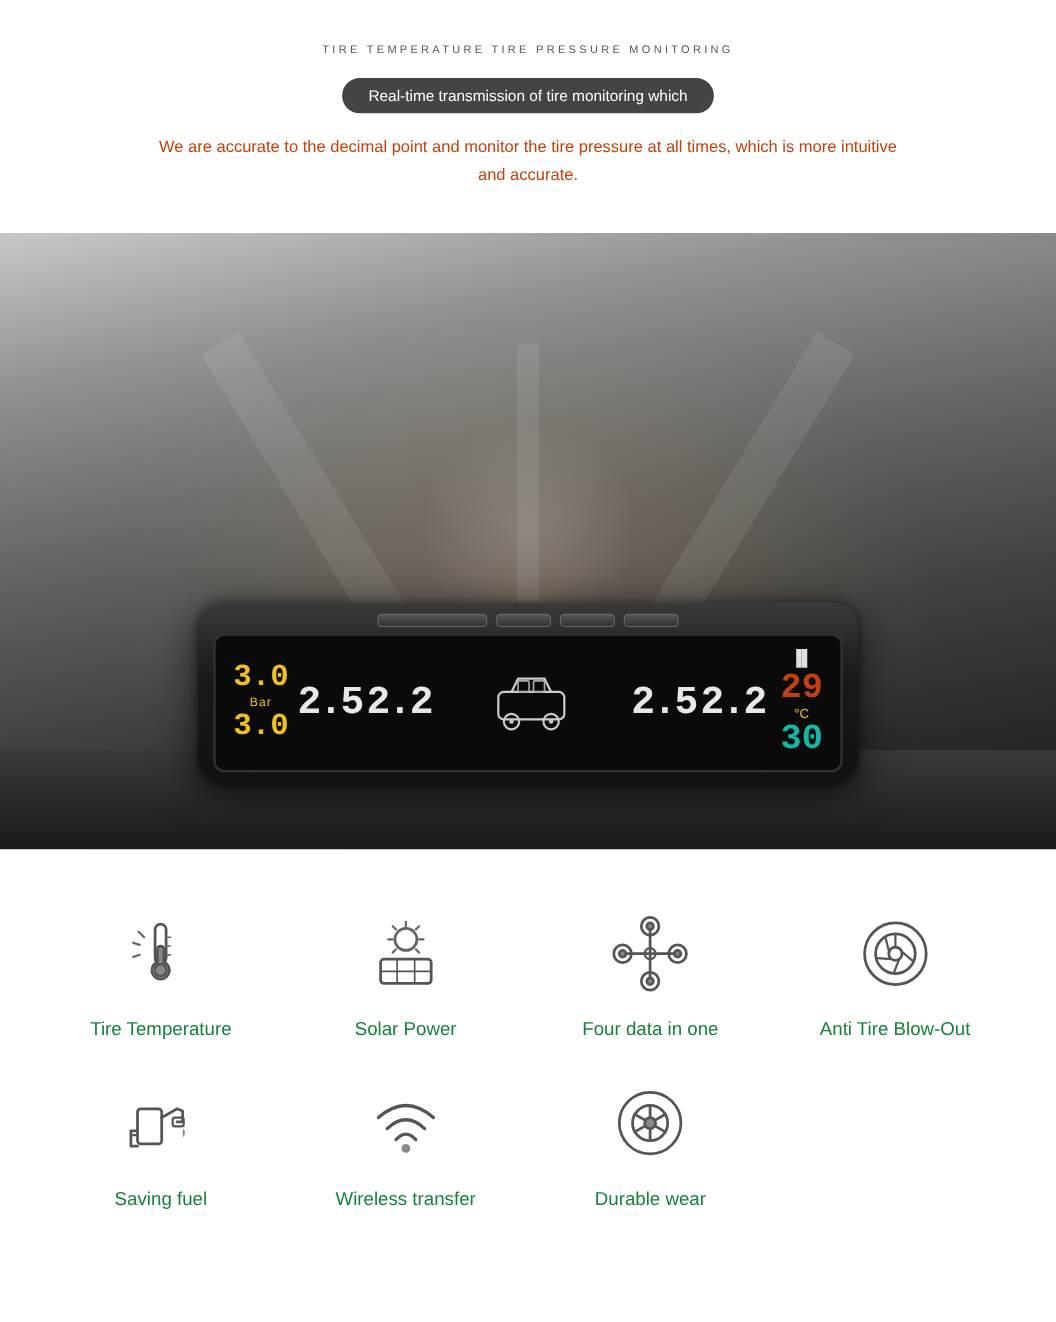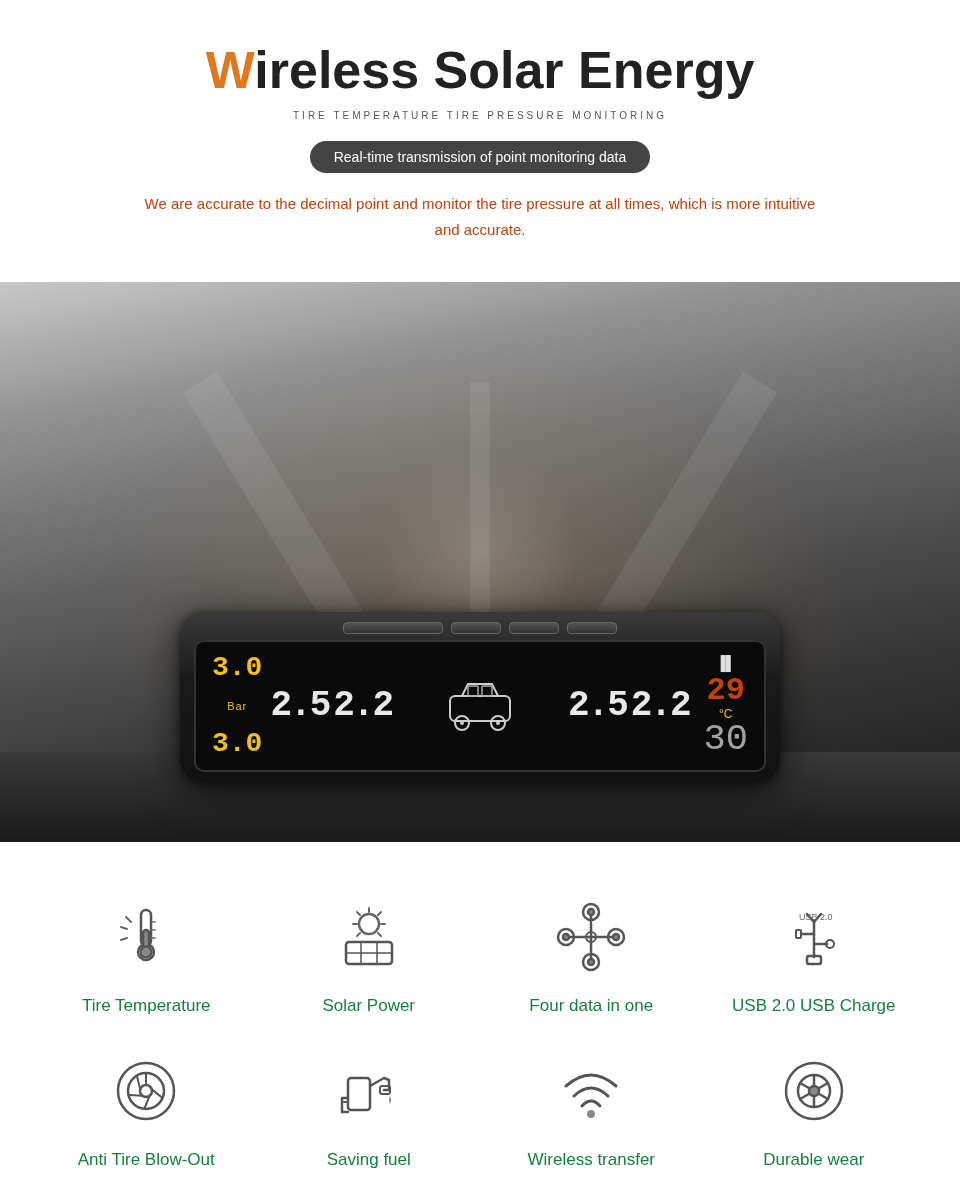--- a/index.html
+++ b/index.html
@@ -112,21 +112,21 @@
       gap: 8px;
       border: 2px solid #333;
       min-height: 120px;
     }
 
     
     .pressure-left {
       display: flex;
       flex-direction: column;
       align-items: center;
-      gap: 18px;
+      gap: 2px;
     }
     .pressure-value-yellow {
       font-family: 'Courier New', monospace;
       font-size: 28px;
       font-weight: bold;
       color: #f0c020;
       line-height: 1;
     }
     .bar-label {
       font-size: 11px;
@@ -187,23 +187,23 @@
       font-weight: bold;
       color: #c2410c;
       line-height: 1;
     }
     .temp-unit {
       font-size: 12px;
       color: #f0c020;
     }
     .temp-value2 {
       font-family: 'Courier New', monospace;
-      font-size: 37px;
-      font-weight: normal;
-      color: #a3a3a3;
+      font-size: 32px;
+      font-weight: bold;
+      color: #14b8a6;
       line-height: 1;
     }
 
     
     .dash-surface {
       position: absolute;
       bottom: 0; left: 0; right: 0;
       height: 90px;
       background: linear-gradient(180deg, #3a3a3a 0%, #2a2a2a 50%, #1a1a1a 100%);
       border-radius: 0 0 0 0;
@@ -260,25 +260,22 @@
       stroke: #555;
       stroke-width: 2.5;
       stroke-linecap: round;
       stroke-linejoin: round;
     }
   </style>
 </head>
 <body>
 
 <div class="header-section">
-  <h1 class="main-title">
-    <span class="w-letter">W</span><span>ireless </span><span style="font-weight:900;">Solar Energy</span>
-  </h1>
   <p class="subtitle">TIRE TEMPERATURE TIRE PRESSURE MONITORING</p>
-  <div class="badge">Real-time transmission of point monitoring data</div>
+  <div class="badge">Real-time transmission of tire monitoring which</div>
   <p class="description">We are accurate to the decimal point and monitor the tire pressure at all times, which is more intuitive and accurate.</p>
 </div>
 
 <div class="hero-section">
   <div class="road-bg"></div>
   <div class="glow"></div>
 
   <svg style="position:absolute;top:0;left:0;width:100%;height:100%;opacity:0.08">
     <line x1="480" y1="560" x2="200" y2="100" stroke="white" stroke-width="40"></line>
     <line x1="480" y1="560" x2="760" y2="100" stroke="white" stroke-width="40"></line>
@@ -413,42 +410,20 @@
           <circle cx="35" cy="10" r="3" fill="#888"></circle>
           <circle cx="35" cy="60" r="8" stroke="#555" stroke-width="2.5" fill="none"></circle>
           <circle cx="35" cy="60" r="3" fill="#888"></circle>
 
           <circle cx="35" cy="35" r="5" stroke="#555" stroke-width="2" fill="none"></circle>
         </svg>
       </div>
       <span class="feature-label">Four data in one</span>
     </div>
 
-    <div class="feature-item">
-      <div class="feature-icon-wrap">
-        <svg viewBox="0 0 70 70" class="feature-svg">
-
-          <line x1="35" y1="55" x2="35" y2="20" stroke="#555" stroke-width="2.5"></line>
-
-          <line x1="28" y1="12" x2="35" y2="20" stroke="#555" stroke-width="2.5"></line>
-          <line x1="42" y1="12" x2="35" y2="20" stroke="#555" stroke-width="2.5"></line>
-
-          <line x1="35" y1="32" x2="22" y2="32" stroke="#555" stroke-width="2.5"></line>
-          <rect x="17" y="28" width="5" height="8" rx="1" stroke="#555" stroke-width="2" fill="none"></rect>
-
-          <line x1="35" y1="42" x2="48" y2="42" stroke="#555" stroke-width="2.5"></line>
-          <circle cx="51" cy="42" r="4" stroke="#555" stroke-width="2" fill="none"></circle>
-
-          <rect x="28" y="54" width="14" height="8" rx="2" stroke="#555" stroke-width="2.5" fill="none"></rect>
-
-          <text x="20" y="18" font-size="9" fill="#666" stroke="none" font-family="Arial">USB  2.0</text>
-        </svg>
-      </div>
-      <span class="feature-label">USB 2.0 USB Charge</span>
-    </div>
 
     <div class="feature-item">
       <div class="feature-icon-wrap">
         <svg viewBox="0 0 70 70" class="feature-svg">
 
           <circle cx="35" cy="35" r="28" stroke="#555" stroke-width="2.5" fill="none"></circle>
 
           <circle cx="35" cy="35" r="18" stroke="#555" stroke-width="2.5" fill="none"></circle>
 
           <circle cx="35" cy="35" r="6" stroke="#555" stroke-width="2.5" fill="none"></circle>

